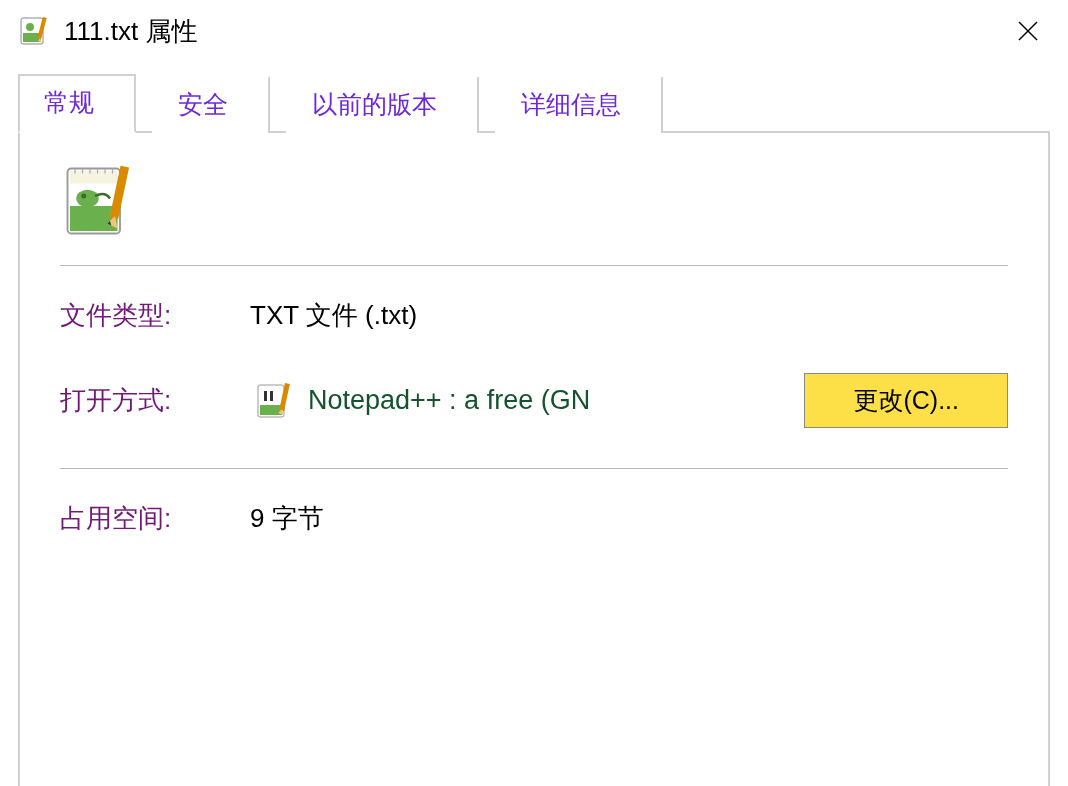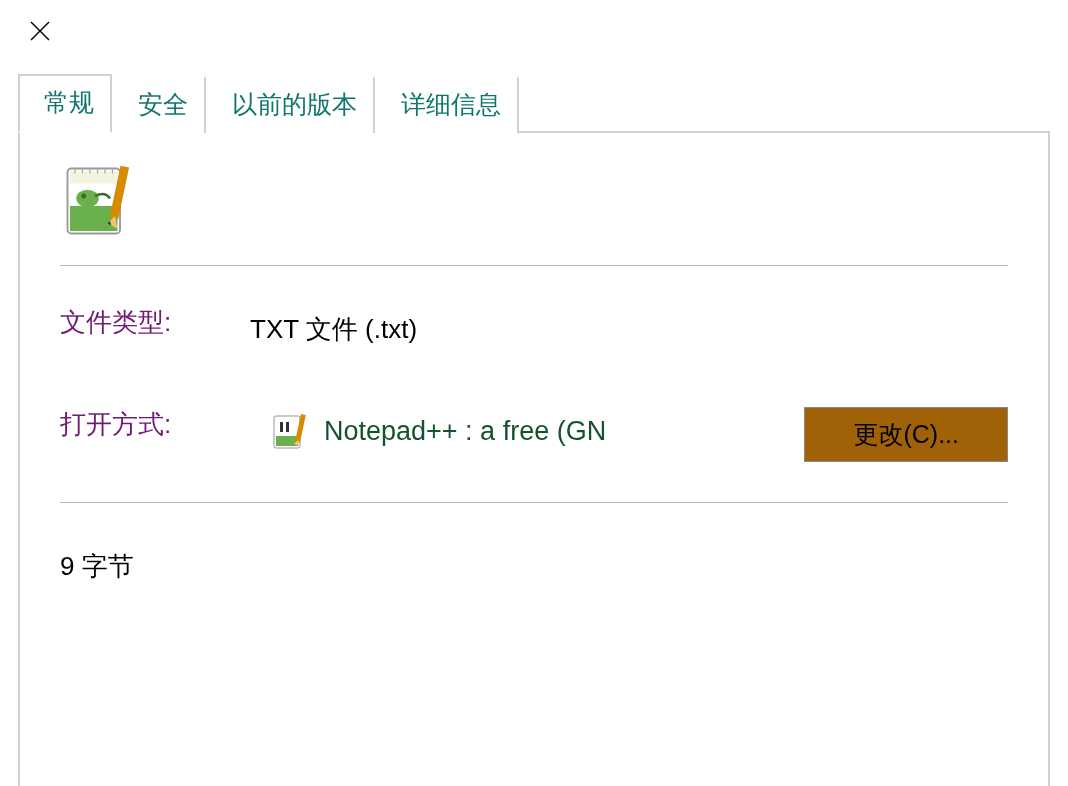--- a/index.html
+++ b/index.html
@@ -47,37 +47,38 @@
       padding: 12px 18px 0 18px;
     }
     .tabs {
       display: flex;
       align-items: flex-end;
       border-bottom: 2px solid #d0d0d0;
       position: relative;
       z-index: 1;
     }
     .tab {
-      padding: 10px 16px 12px 24px;
+      padding: 10px 40px 12px 24px;
       font-size: 25px;
-      color: #0f766e;
+      color: #6d28d9;
       border: 2px solid transparent;
       border-bottom: none;
       cursor: pointer;
       position: relative;
       margin-bottom: -2px;
       background: #fff;
     }
     .tab.active {
       border-color: #d0d0d0;
       border-bottom: 2px solid #fff;
       z-index: 2;
     }
     .tab:not(.active) {
       border-right: 2px solid #d0d0d0;
+      margin-left: 16px;
     }
     .tab:not(.active):last-child { border-right: 2px solid #d0d0d0; }
     .panel {
       border: 2px solid #d0d0d0;
       border-top: none;
       padding: 28px 40px 20px 40px;
       min-height: 660px;
     }
     .file-icon-large {
       width: 80px;
@@ -102,54 +103,64 @@
     }
     .row .value {
       font-size: 26px;
       color: #000;
       display: flex;
       align-items: center;
       gap: 14px;
       flex: 1;
       overflow: hidden;
       white-space: nowrap;
-      margin-top: 14px;
     }
     .app-icon-small {
       width: 40px;
       height: 40px;
       flex-shrink: 0;
     }
     .open-with-row {
       display: flex;
       align-items: center;
-      gap: 20px;
+      gap: 4px;
     }
     .open-with-text {
       font-size: 27px;
       color: #14532d;
       white-space: nowrap;
       overflow: hidden;
       max-width: 340px;
     }
     .change-btn {
-      background: #a16207;
+      background: #fde047;
       border: 1.5px solid #888;
       font-size: 25px;
       padding: 10px 48px;
       cursor: pointer;
       font-family: inherit;
       white-space: nowrap;
-      margin-top: 20px;
     }
   </style>
 </head>
 <body>
 
 <div class="titlebar">
+  <div class="titlebar-left">
+    <span class="title-icon">
+      <svg viewBox="0 0 32 32">
+        <rect x="3" y="3" width="22" height="26" rx="2" fill="#fff" stroke="#888" stroke-width="1"></rect>
+        <rect x="5" y="18" width="18" height="9" fill="#6ab04c"></rect>
+        <circle cx="12" cy="12" r="4" fill="#6ab04c"></circle>
+        <rect x="22" y="2" width="4" height="22" fill="#d88b00" transform="rotate(15 24 13)"></rect>
+        <polygon points="20,26 24,28 22,23" fill="#f5c27a"></polygon>
+      </svg>
+    </span>
+    <span class="title-text">111.txt 属性</span>
+  </div>
   <div class="close-btn">
     <svg viewBox="0 0 24 24">
       <line x1="3" y1="3" x2="21" y2="21" stroke="#000" stroke-width="1.5"></line>
       <line x1="21" y1="3" x2="3" y2="21" stroke="#000" stroke-width="1.5"></line>
     </svg>
   </div>
 </div>
 
 <div class="content-wrap">
   <div class="tabs">
@@ -203,17 +214,18 @@
         <span class="open-with-text">Notepad++ : a free (GN</span>
       </div>
       <button class="change-btn">更改(C)...</button>
     </div>
 
     <hr class="hr">
 
 
 
     <div class="row">
+      <div class="label">占用空间:</div>
       <div class="value">9 字节</div>
     </div>
 
   </div>
 </div>
 
 </body></html>

